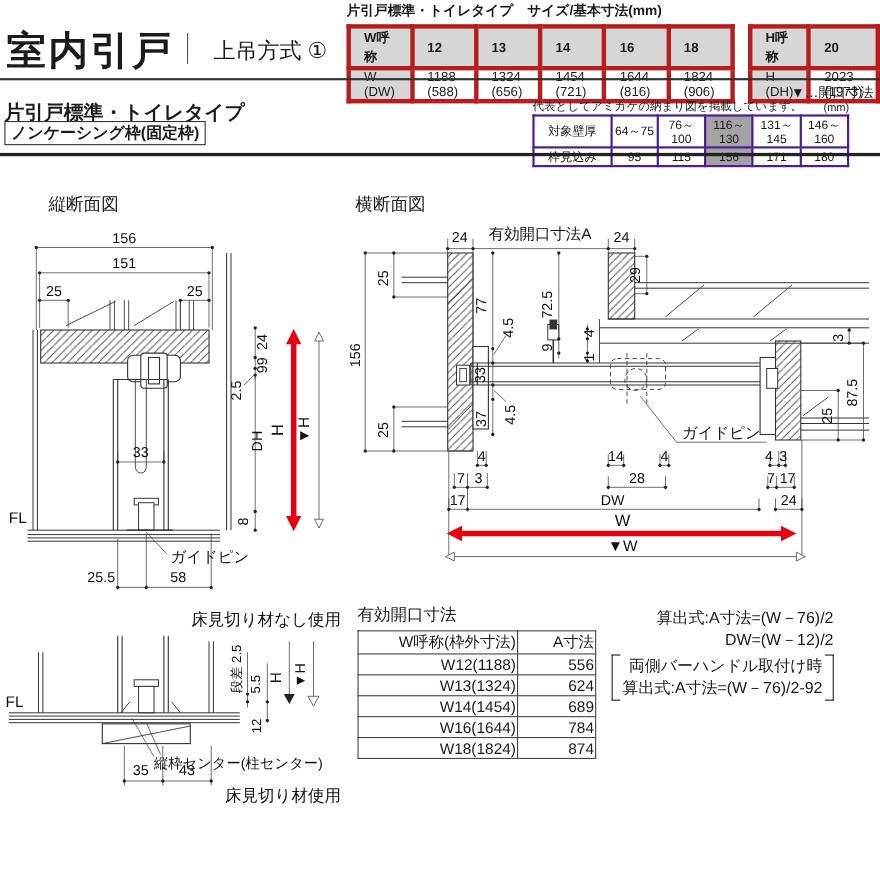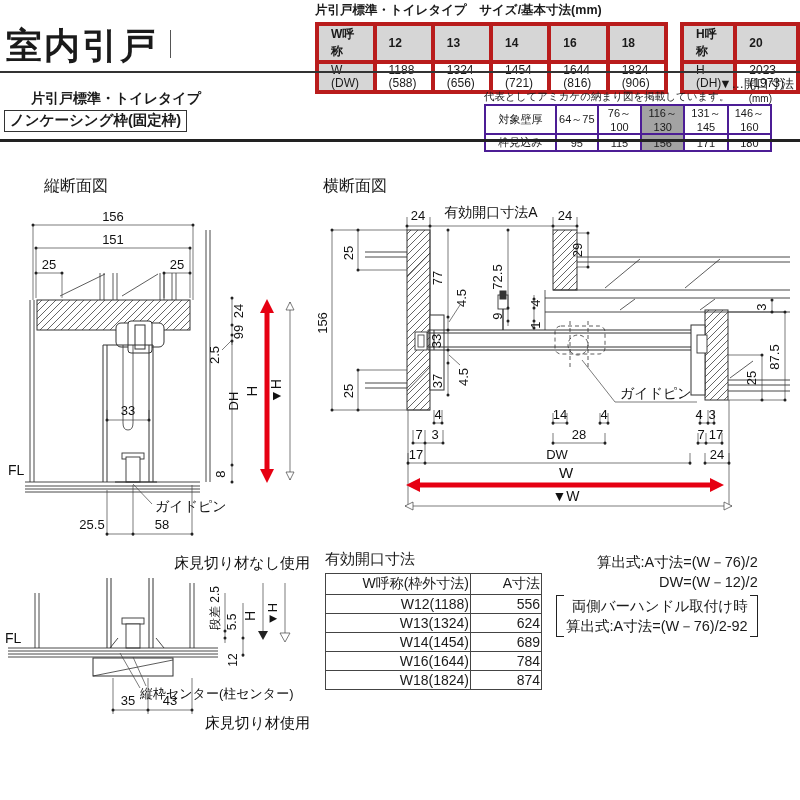--- a/index.html
+++ b/index.html
@@ -16,21 +16,21 @@
   .tbl-title{font-size:12.5px;font-weight:bold;margin-bottom:3px;}
   table{border-collapse:collapse;}
   .size-wrap{display:flex;gap:12px;}
   .size-tbl td{border:4px solid #b91c1c;text-align:left;font-size:12px;padding:0 12px;}
   .size-tbl .hd{background:#d6d6d6;font-weight:bold;height:20px;}
   .size-tbl .lab{background:#d6d6d6;}
   .size-tbl .val div{line-height:1.1;}
   .size-tbl td{width:61px;}
   .size-tbl td.lab,.size-tbl td.labh{width:50px;}
   .opening-note{right:6px;top:76px;font-size:12.5px;}
-  .type-head{left:4px;top:90px;font-size:14px;font-weight:bold;margin-left:27px;}
+  .type-head{left:4px;top:90px;font-size:18px;font-weight:bold;}
   .frame-head{left:4px;top:110px;font-size:14.5px;font-weight:bold;border:1.3px solid #333;padding:0px 5px 1px 5px;}
   .wall-block{left:484px;top:90px;width:288px;}
   .wall-note{display:flex;justify-content:space-between;font-size:10.5px;align-items:flex-end;}
   .wall-note .unit{font-size:10px;}
   .wall-tbl td{border:2px solid #4c1d95;text-align:center;font-size:11px;height:14px;padding:0 1px;}
   .wall-tbl td.lab{width:82px;}
   .wall-tbl td{width:45px;}
   .wall-tbl td.hl{background:#a3a3a3;}
   
   .dtitle{font-size:16px;}
@@ -54,20 +54,21 @@
   .bracket::before{content:"";position:absolute;left:0;top:0;bottom:0;width:7px;border:1.8px solid #222;border-right:none;}
   .bracket::after{content:"";position:absolute;right:0;top:0;bottom:0;width:7px;border:1.8px solid #222;border-left:none;}
 </style>
 </head>
 <body>
 
 <div class="page">
 
   <div class="abs main-title">室内引戸</div>
   <div class="abs title-div"></div>
+  <div class="abs sub-title">上吊方式 ①</div>
 
   <div class="abs size-block">
     <div class="tbl-title">片引戸標準・トイレタイプ　サイズ/基本寸法(mm)</div>
     <div class="size-wrap">
       <table class="size-tbl">
         <tbody>
             <tr>
           <td class="hd lab">W呼称</td>
           <td class="hd">12</td>
           <td class="hd">13</td>

